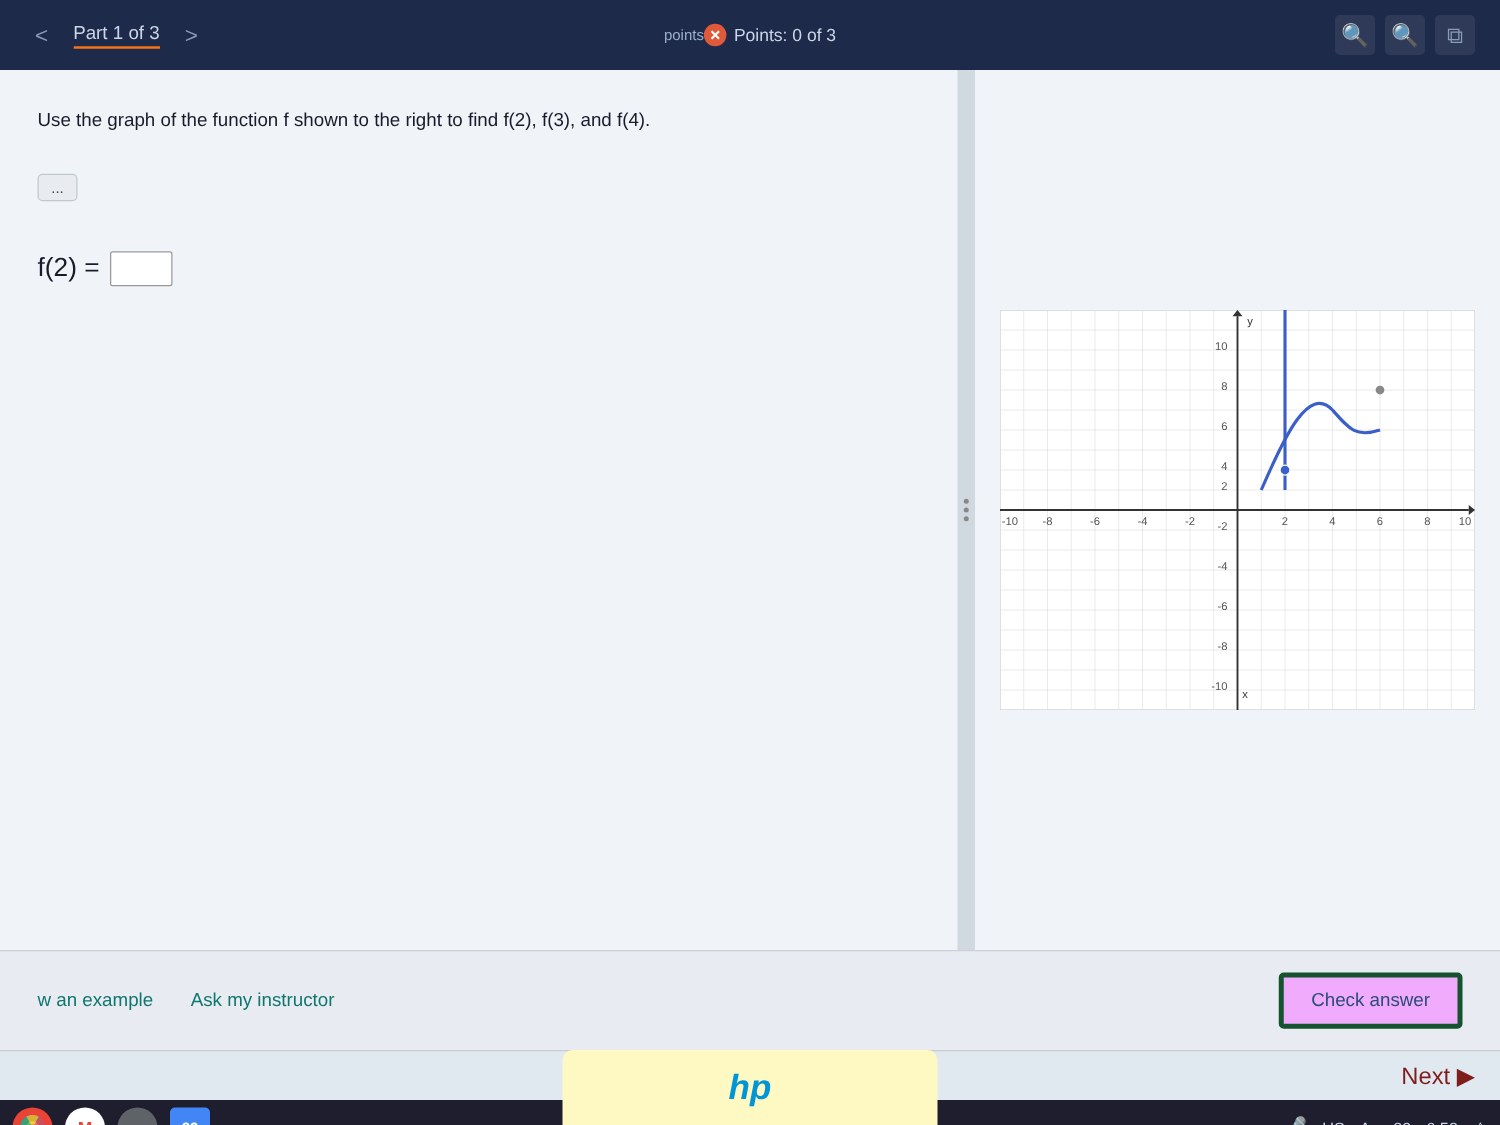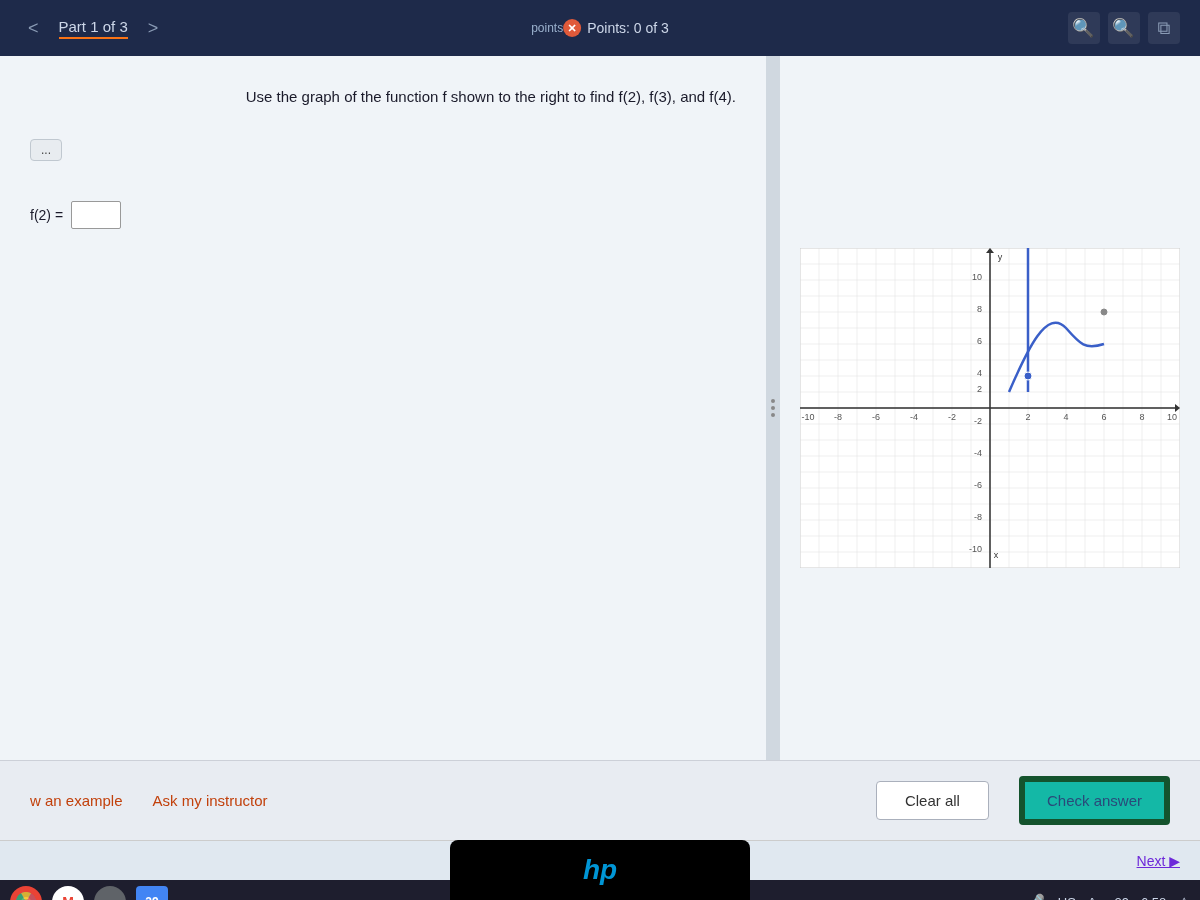--- a/index.html
+++ b/index.html
@@ -102,41 +102,40 @@
       flex: 1;
       padding: 30px 30px 20px 30px;
       position: relative;
     }
     .question-text {
       font-size: 15px;
       color: #1a1a2a;
       line-height: 1.5;
       margin-bottom: 30px;
       font-weight: 400;
-      text-align: right;
     }
     .more-options-btn {
       background: #e8ecf0;
       border: 1px solid #c0c8d0;
       border-radius: 4px;
       padding: 3px 10px;
       font-size: 12px;
       cursor: pointer;
       color: #444;
       display: inline-block;
       margin-bottom: 20px;
     }
     .answer-row {
       display: flex;
       align-items: center;
       gap: 8px;
       margin-top: 20px;
     }
     .answer-label {
-      font-size: 14px;
+      font-size: 21px;
       color: #1a1a2a;
     }
     .answer-input {
       border: 1px solid #999;
       background: white;
       width: 50px;
       height: 28px;
       border-radius: 2px;
       text-align: center;
       font-size: 14px;
@@ -186,63 +185,62 @@
     .bottom-bar {
       background: #e8ecf2;
       height: 80px;
       display: flex;
       align-items: center;
       padding: 0 30px;
       gap: 30px;
       border-top: 1px solid #ccd0d8;
     }
     .bottom-link {
-      color: #c2410c;
+      color: #0f766e;
       font-size: 15px;
       cursor: pointer;
       text-decoration: none;
     }
     .spacer { flex: 1; }
     .clear-all-btn {
       background: white;
       border: 1px solid #aab0bc;
       border-radius: 4px;
       padding: 10px 28px;
       font-size: 15px;
       color: #333;
       cursor: pointer;
     }
     .check-answer-btn {
-      background: #14b8a6;
-      border: 6px solid #14532d;
+      background: #f0abfc;
+      border: 4px solid #14532d;
       border-radius: 4px;
       padding: 10px 22px;
       font-size: 15px;
       color: #2a4a7a;
       cursor: pointer;
       font-weight: 500;
     }
 
     
     .next-bar {
       background: #e0e8f0;
       height: 40px;
       display: flex;
       align-items: center;
       justify-content: flex-end;
       padding: 0 20px;
       border-top: 1px solid #ccc;
     }
     .next-btn {
-      color: #6d28d9;
-      font-size: 14px;
+      color: #7f1d1d;
+      font-size: 19px;
       cursor: pointer;
       background: none;
       border: none;
-      text-decoration: underline;
     }
 
     
     .taskbar {
       background: #1e1e2e;
       height: 44px;
       display: flex;
       align-items: center;
       padding: 0 10px;
       gap: 10px;
@@ -396,21 +394,20 @@
 
       </svg>
     </div>
   </div>
 </div>
 
 <div class="bottom-bar">
   <span class="bottom-link">w an example</span>
   <span class="bottom-link">Ask my instructor</span>
   <div class="spacer"></div>
-  <button class="clear-all-btn">Clear all</button>
   <button class="check-answer-btn">Check answer</button>
 </div>
 
 <div class="next-bar">
   <button class="next-btn">Next ▶</button>
 </div>
 
 <div class="taskbar">
   <div class="taskbar-icon" style="background:#ea4335; color:white; font-size:14px; font-weight:bold;">
     <svg width="20" height="20" viewBox="0 0 20 20">
@@ -434,15 +431,15 @@
   <div class="taskbar-right">
     <span style="font-size:14px;">—</span>
     <span style="font-size:16px;">🎤</span>
     <span>US</span>
     <span>Aug 29</span>
     <span>6:58</span>
     <span>⚠</span>
   </div>
 </div>
 
-<div style="position:absolute; bottom:0; left:50%; transform:translateX(-50%); background:#000000; height:60px; width:300px; display:flex; align-items:center; justify-content:center; border-radius:8px 8px 0 0;">
+<div style="position:absolute; bottom:0; left:50%; transform:translateX(-50%); background:#fef9c3; height:60px; width:300px; display:flex; align-items:center; justify-content:center; border-radius:8px 8px 0 0;">
   <span style="color:#0096d6; font-size:28px; font-weight:bold; font-style:italic;">hp</span>
 </div>
 
 </body></html>

